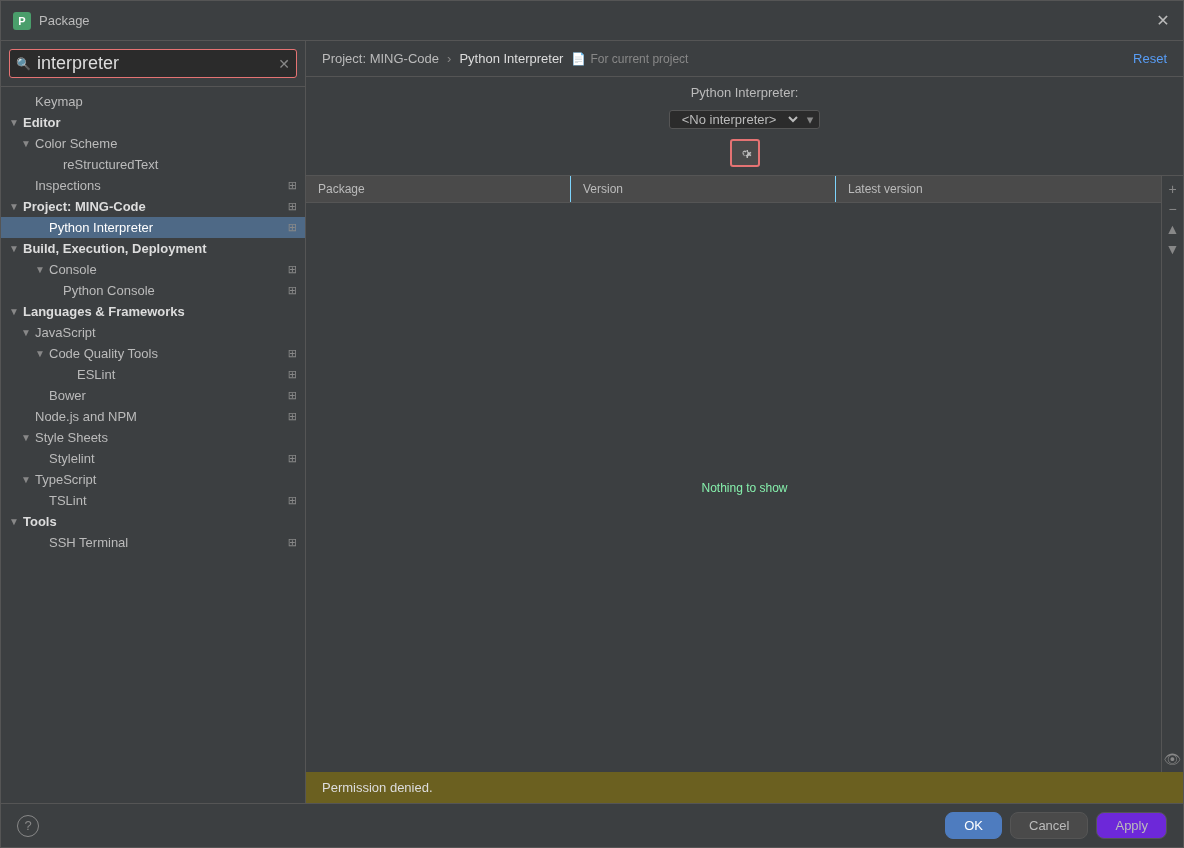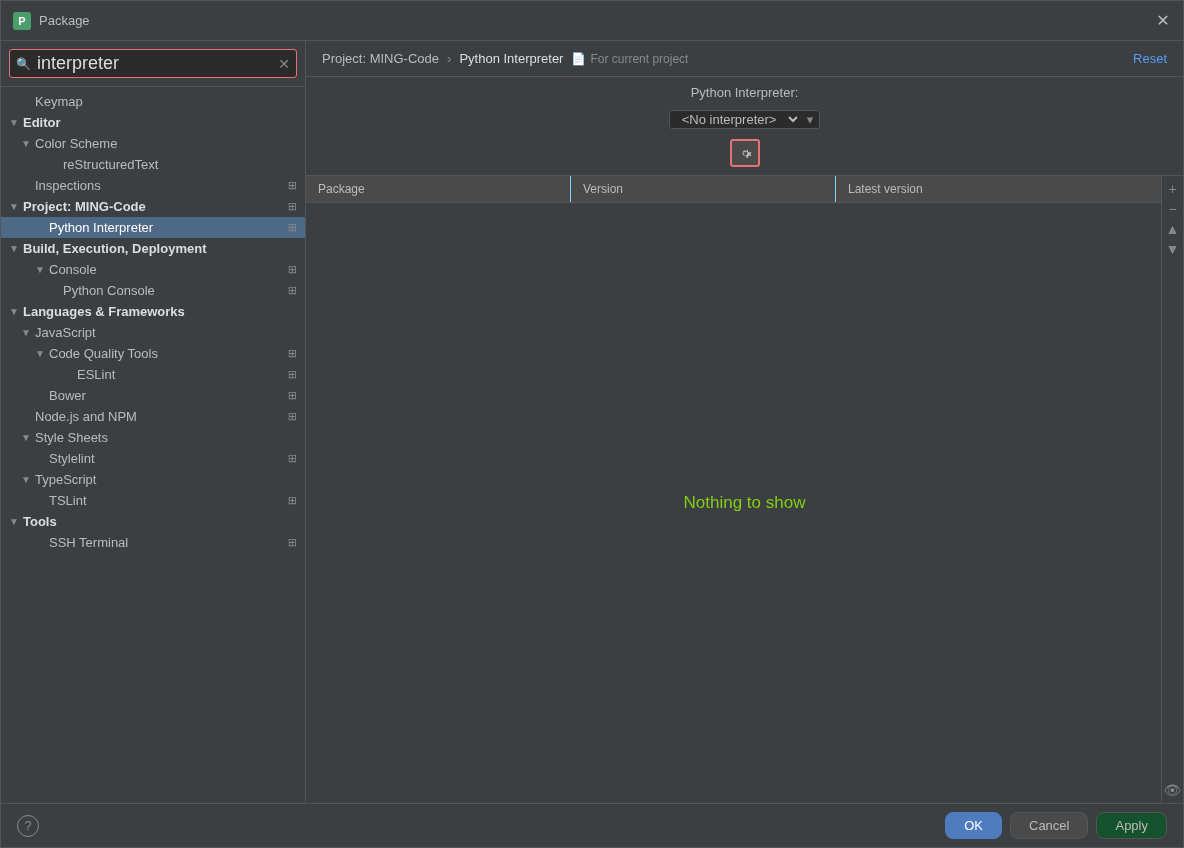--- a/index.html
+++ b/index.html
@@ -246,22 +246,22 @@
       border-right: 1px solid #7dd3fc;
     }
     .packages-col.package { width: 265px; }
     .packages-col.version { width: 265px; }
     .packages-col.latest { flex: 1; }
     .packages-body {
       flex: 1;
       display: flex;
       align-items: center;
       justify-content: center;
-      color: #84cc16;
-      font-size: 17px;
+      color: #86efac;
+      font-size: 12px;
       text-align: right;
     }
     .side-actions {
       position: absolute;
       right: 0;
       top: 0;
       bottom: 0;
       width: 22px;
       display: flex;
       flex-direction: column;
@@ -320,21 +320,21 @@
     .btn-ok {
       background: #4e7cbf;
       color: #fff;
       border-color: #4e7cbf;
     }
     .btn-cancel {
       background: #4a4a4a;
       color: #bbb;
     }
     .btn-apply {
-      background: #14532d;
+      background: #6d28d9;
       color: #bbb;
     }
   </style>
 </head>
 <body>
 
 <div class="window">
 
   <div class="title-bar">
     <div class="title-bar-logo">
@@ -526,20 +526,23 @@
         </div>
         <div class="side-actions">
           <div class="side-action-btn" title="Add">+</div>
           <div class="side-action-btn" title="Remove">−</div>
           <div class="side-action-btn">▲</div>
           <div class="side-action-btn">▼</div>
           <div class="side-action-btn" title="Show" style="margin-top:auto;">👁</div>
         </div>
       </div>
 
+      <div class="permission-bar">
+        <span>Permission denied.</span>
+      </div>
     </div>
   </div>
 
   <div class="footer">
     <div class="help-btn">?</div>
     <div class="footer-spacer"></div>
     <button class="btn btn-ok">OK</button>
     <button class="btn btn-cancel">Cancel</button>
     <button class="btn btn-apply">Apply</button>
   </div>

